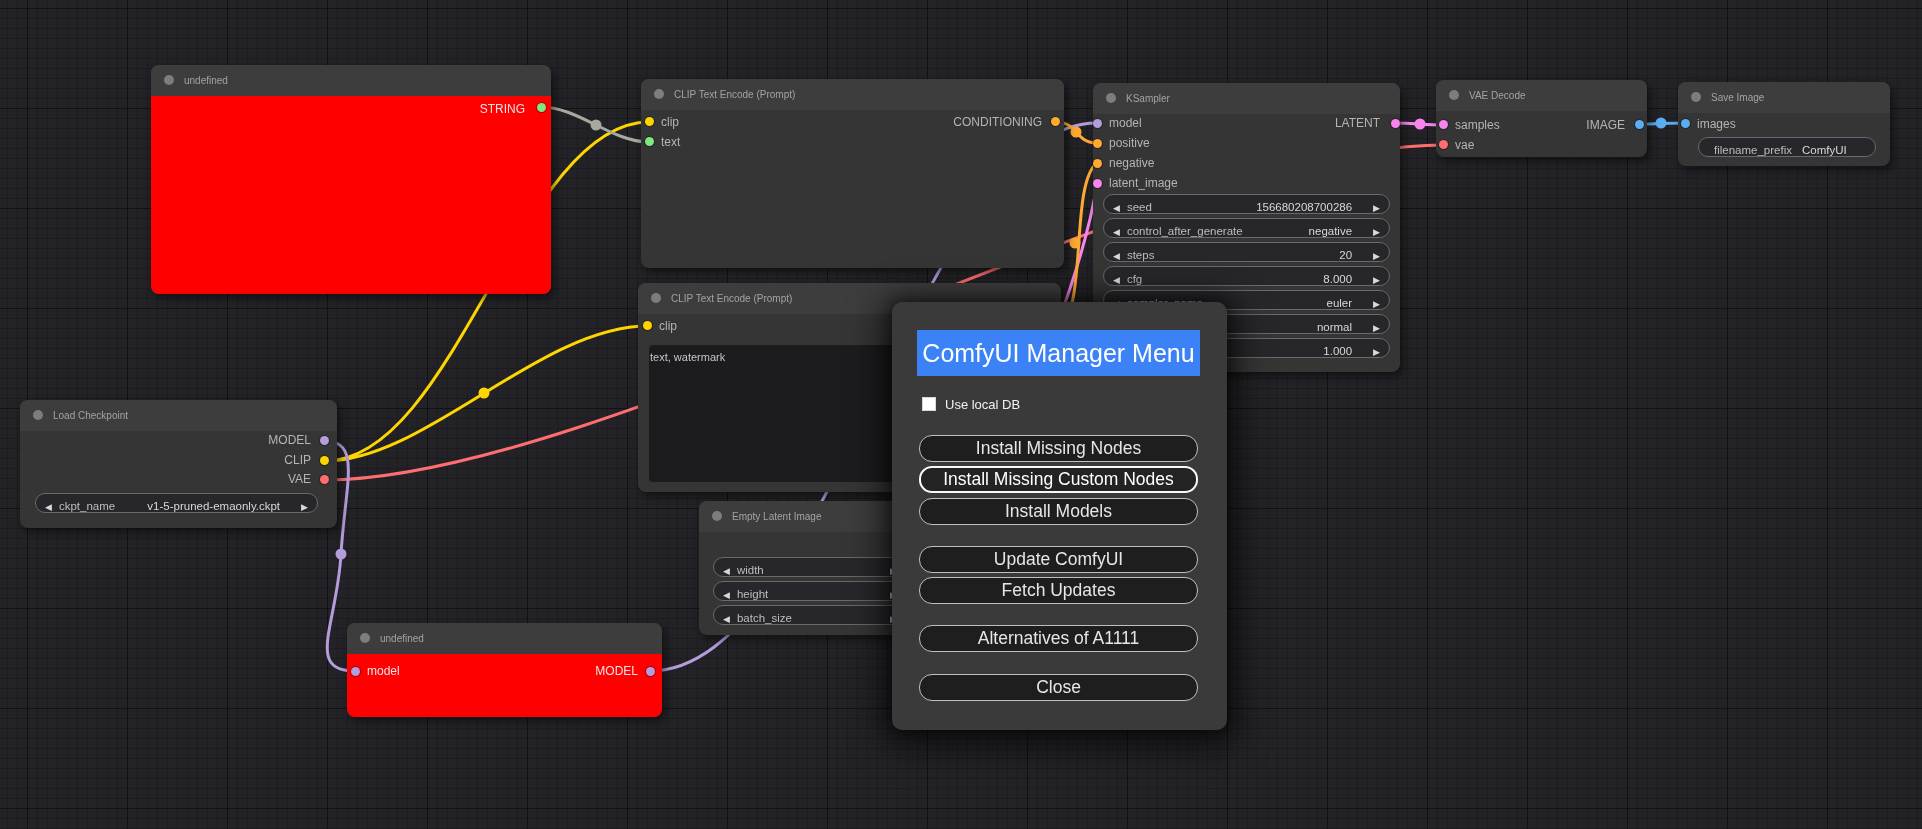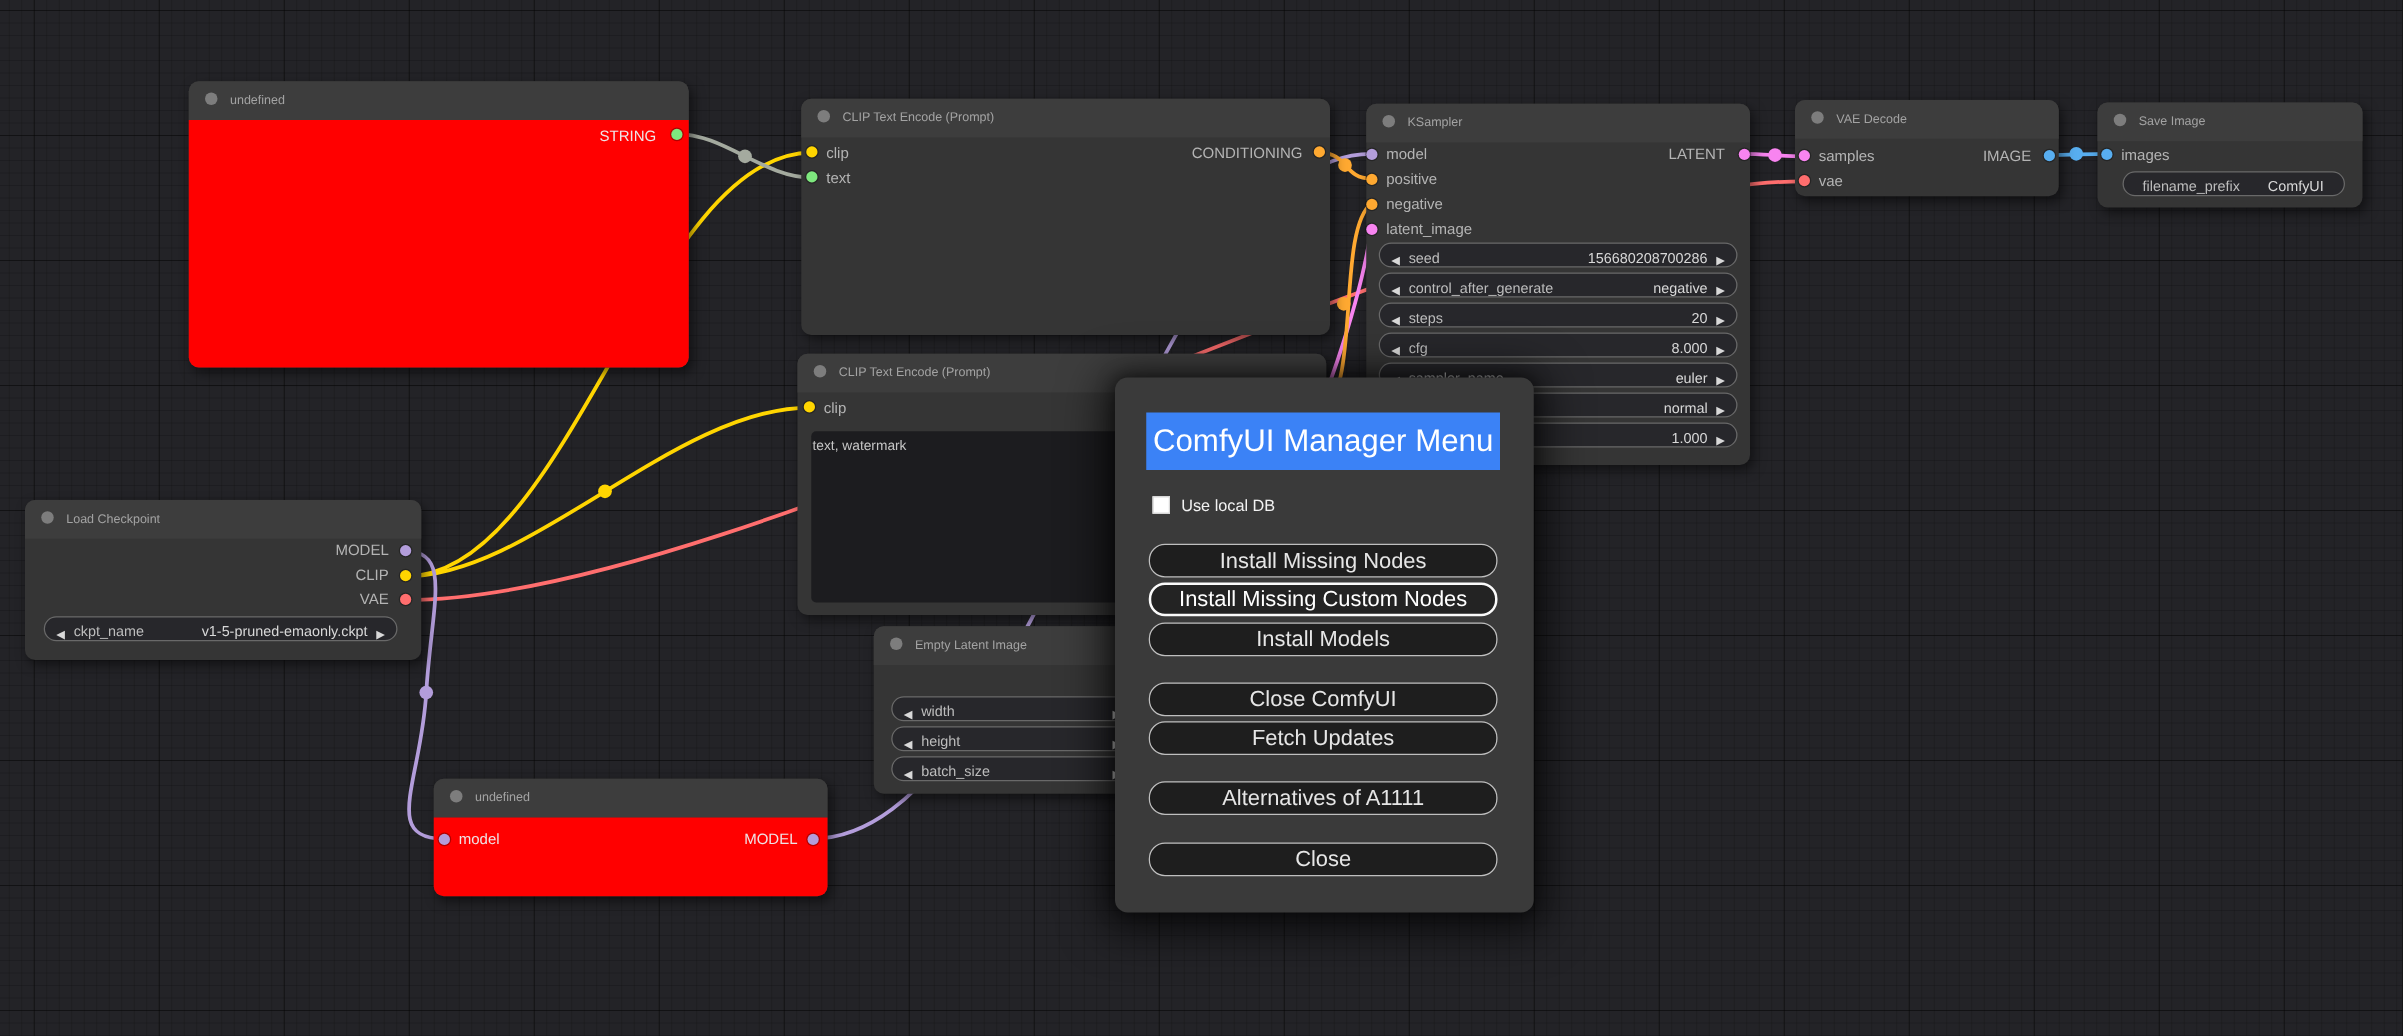--- a/index.html
+++ b/index.html
@@ -28,21 +28,21 @@
            border-radius:0 0 8px 8px}
   .lab{position:absolute;font-size:12px;color:#b4b4b4;line-height:15px;white-space:nowrap}
   .lab.onred{color:#efe3e6}
   .sdot{position:absolute;width:9px;height:9px;border-radius:50%;
         box-shadow:0 0 0 1px rgba(0,0,0,.3);z-index:3}
   .widget{position:absolute;height:20px;background:#27272b;border:1px solid #696969;
           border-radius:10px;display:flex;align-items:flex-end;box-sizing:border-box;
           font-size:11.5px;color:#bdbdbd;padding:0 9px;overflow:hidden;white-space:nowrap}
   .warr{color:#d8d8d8;font-size:9px;line-height:1;flex:0 0 auto}
   .wname{margin-left:7px;flex:0 0 auto}
-  .wval{flex:1 1 auto;text-align:right;color:#d8d8d8;margin-right:7px;margin-left:10px}
+  .wval{flex:1 1 auto;text-align:right;color:#d8d8d8;margin-right:21px;margin-left:10px}
   .ta{position:absolute;background:#1c1c1f;border-radius:4px;color:#c6c6c6;
       font-size:11px;padding:5px 1px;box-sizing:border-box;line-height:14px}
   
   #mgr{position:absolute;left:892px;top:302px;width:335px;height:428px;z-index:50;
        background:#3a3a3a;border-radius:10px;
        box-shadow:0 6px 34px 10px rgba(0,0,0,.62), 0 0 14px rgba(0,0,0,.5)}
   #mgr .mtitle{position:absolute;left:25px;top:28px;width:283px;height:46px;background:#3b82f6;
        color:#fff;font-size:25px;line-height:46px;text-align:center;white-space:nowrap}
   #mgr .chk{position:absolute;left:30px;top:95px;width:14px;height:14px;background:#fff;
        border:1px solid #d9d9d9;box-sizing:border-box}
@@ -233,19 +233,19 @@
     <div class="sdot c-model" style="right:7px;top:44px"></div>
   </div>
 
   <div id="mgr">
     <div class="mtitle">ComfyUI Manager Menu</div>
     <div class="chk"></div>
     <div class="chklab">Use local DB</div>
     <div class="dlg-btn" style="top:133px">Install Missing Nodes</div>
     <div class="dlg-btn hl" style="top:164px">Install Missing Custom Nodes</div>
     <div class="dlg-btn" style="top:196px">Install Models</div>
-    <div class="dlg-btn" style="top:244px">Close ComfyUI</div>
+    <div class="dlg-btn" style="top:244px">Update ComfyUI</div>
     <div class="dlg-btn" style="top:275px">Fetch Updates</div>
     <div class="dlg-btn" style="top:323px">Alternatives of A1111</div>
     <div class="dlg-btn" style="top:372px">Close</div>
   </div>
 
 </div>
 
 </body></html>

